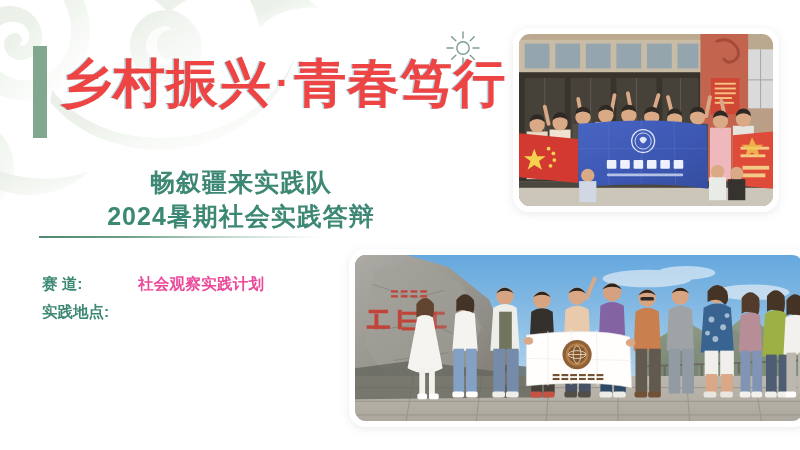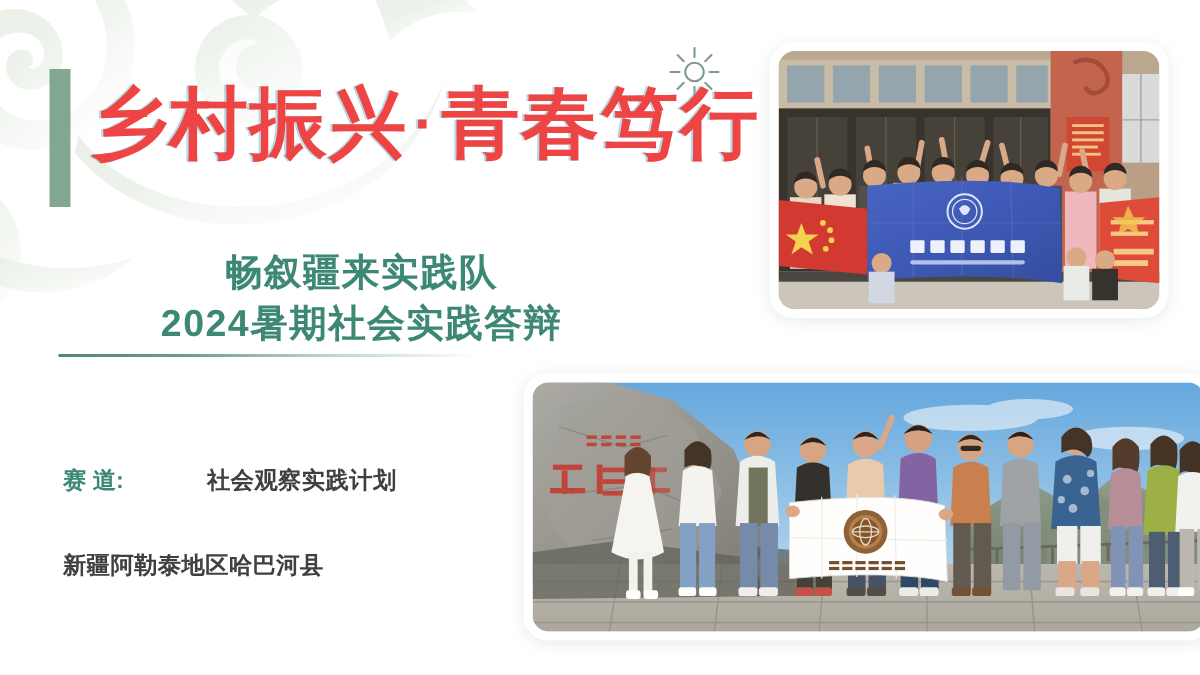--- a/index.html
+++ b/index.html
@@ -56,28 +56,28 @@
   .divider {
     position:absolute; left:39px; top:236px; width:281px; height:1.6px;
     background:linear-gradient(to right,#4e8a6d 0%,#6b9e85 30%,#b9d3c4 62%,rgba(230,240,235,0) 100%);
   }
 
   
   .info-list {
     position:absolute; left:42px; top:274px; width:320px;
   }
   .info-row {
-    display:flex; align-items:baseline; margin-bottom:6.5px; white-space:nowrap;margin-top:36px;
+    display:flex; align-items:baseline; margin-bottom:6.5px; white-space:nowrap;
   }
   .info-label {
     font-size:15.5px; font-weight:bold; color:#3d8874;
     width:96px; flex:0 0 96px; letter-spacing:0px;
   }
   .info-value {
-    font-size:15.5px; font-weight:bold; color:#404040; letter-spacing:0.3px;
+    font-size:15.5px; font-weight:bold; color:#ec4899; letter-spacing:0.3px;
   }
 
   
   .photo-frame {
     position:absolute; background:#fff; border-radius:16px;
     padding:6px; box-shadow:0 2px 10px rgba(80,110,95,.13);
   }
   .photo-inner { width:100%; height:100%; border-radius:11px; overflow:hidden; position:relative; }
 
   .photo-top { left:513px; top:28px; width:266px; height:184px; }
@@ -171,21 +171,21 @@
   </div>
 
   <div class="divider"></div>
 
   <div class="info-list">
     <div class="info-row">
       <span class="info-label">赛  道:</span>
       <span class="info-value">社会观察实践计划</span>
     </div>
     <div class="info-row">
-      <span class="info-value">新疆阿勒泰地区哈巴河县</span>
+      <span class="info-label">实践地点:</span>
     </div>
     <div class="info-row">
     </div>
   </div>
 
   <div class="photo-frame photo-top">
     <div class="photo-inner">
       <svg class="photo-svg" viewBox="0 0 266 184" preserveAspectRatio="xMidYMid slice" xmlns="http://www.w3.org/2000/svg" aria-hidden="true">
         <defs>
           <linearGradient id="bldg" x1="0" y1="0" x2="0" y2="1">

